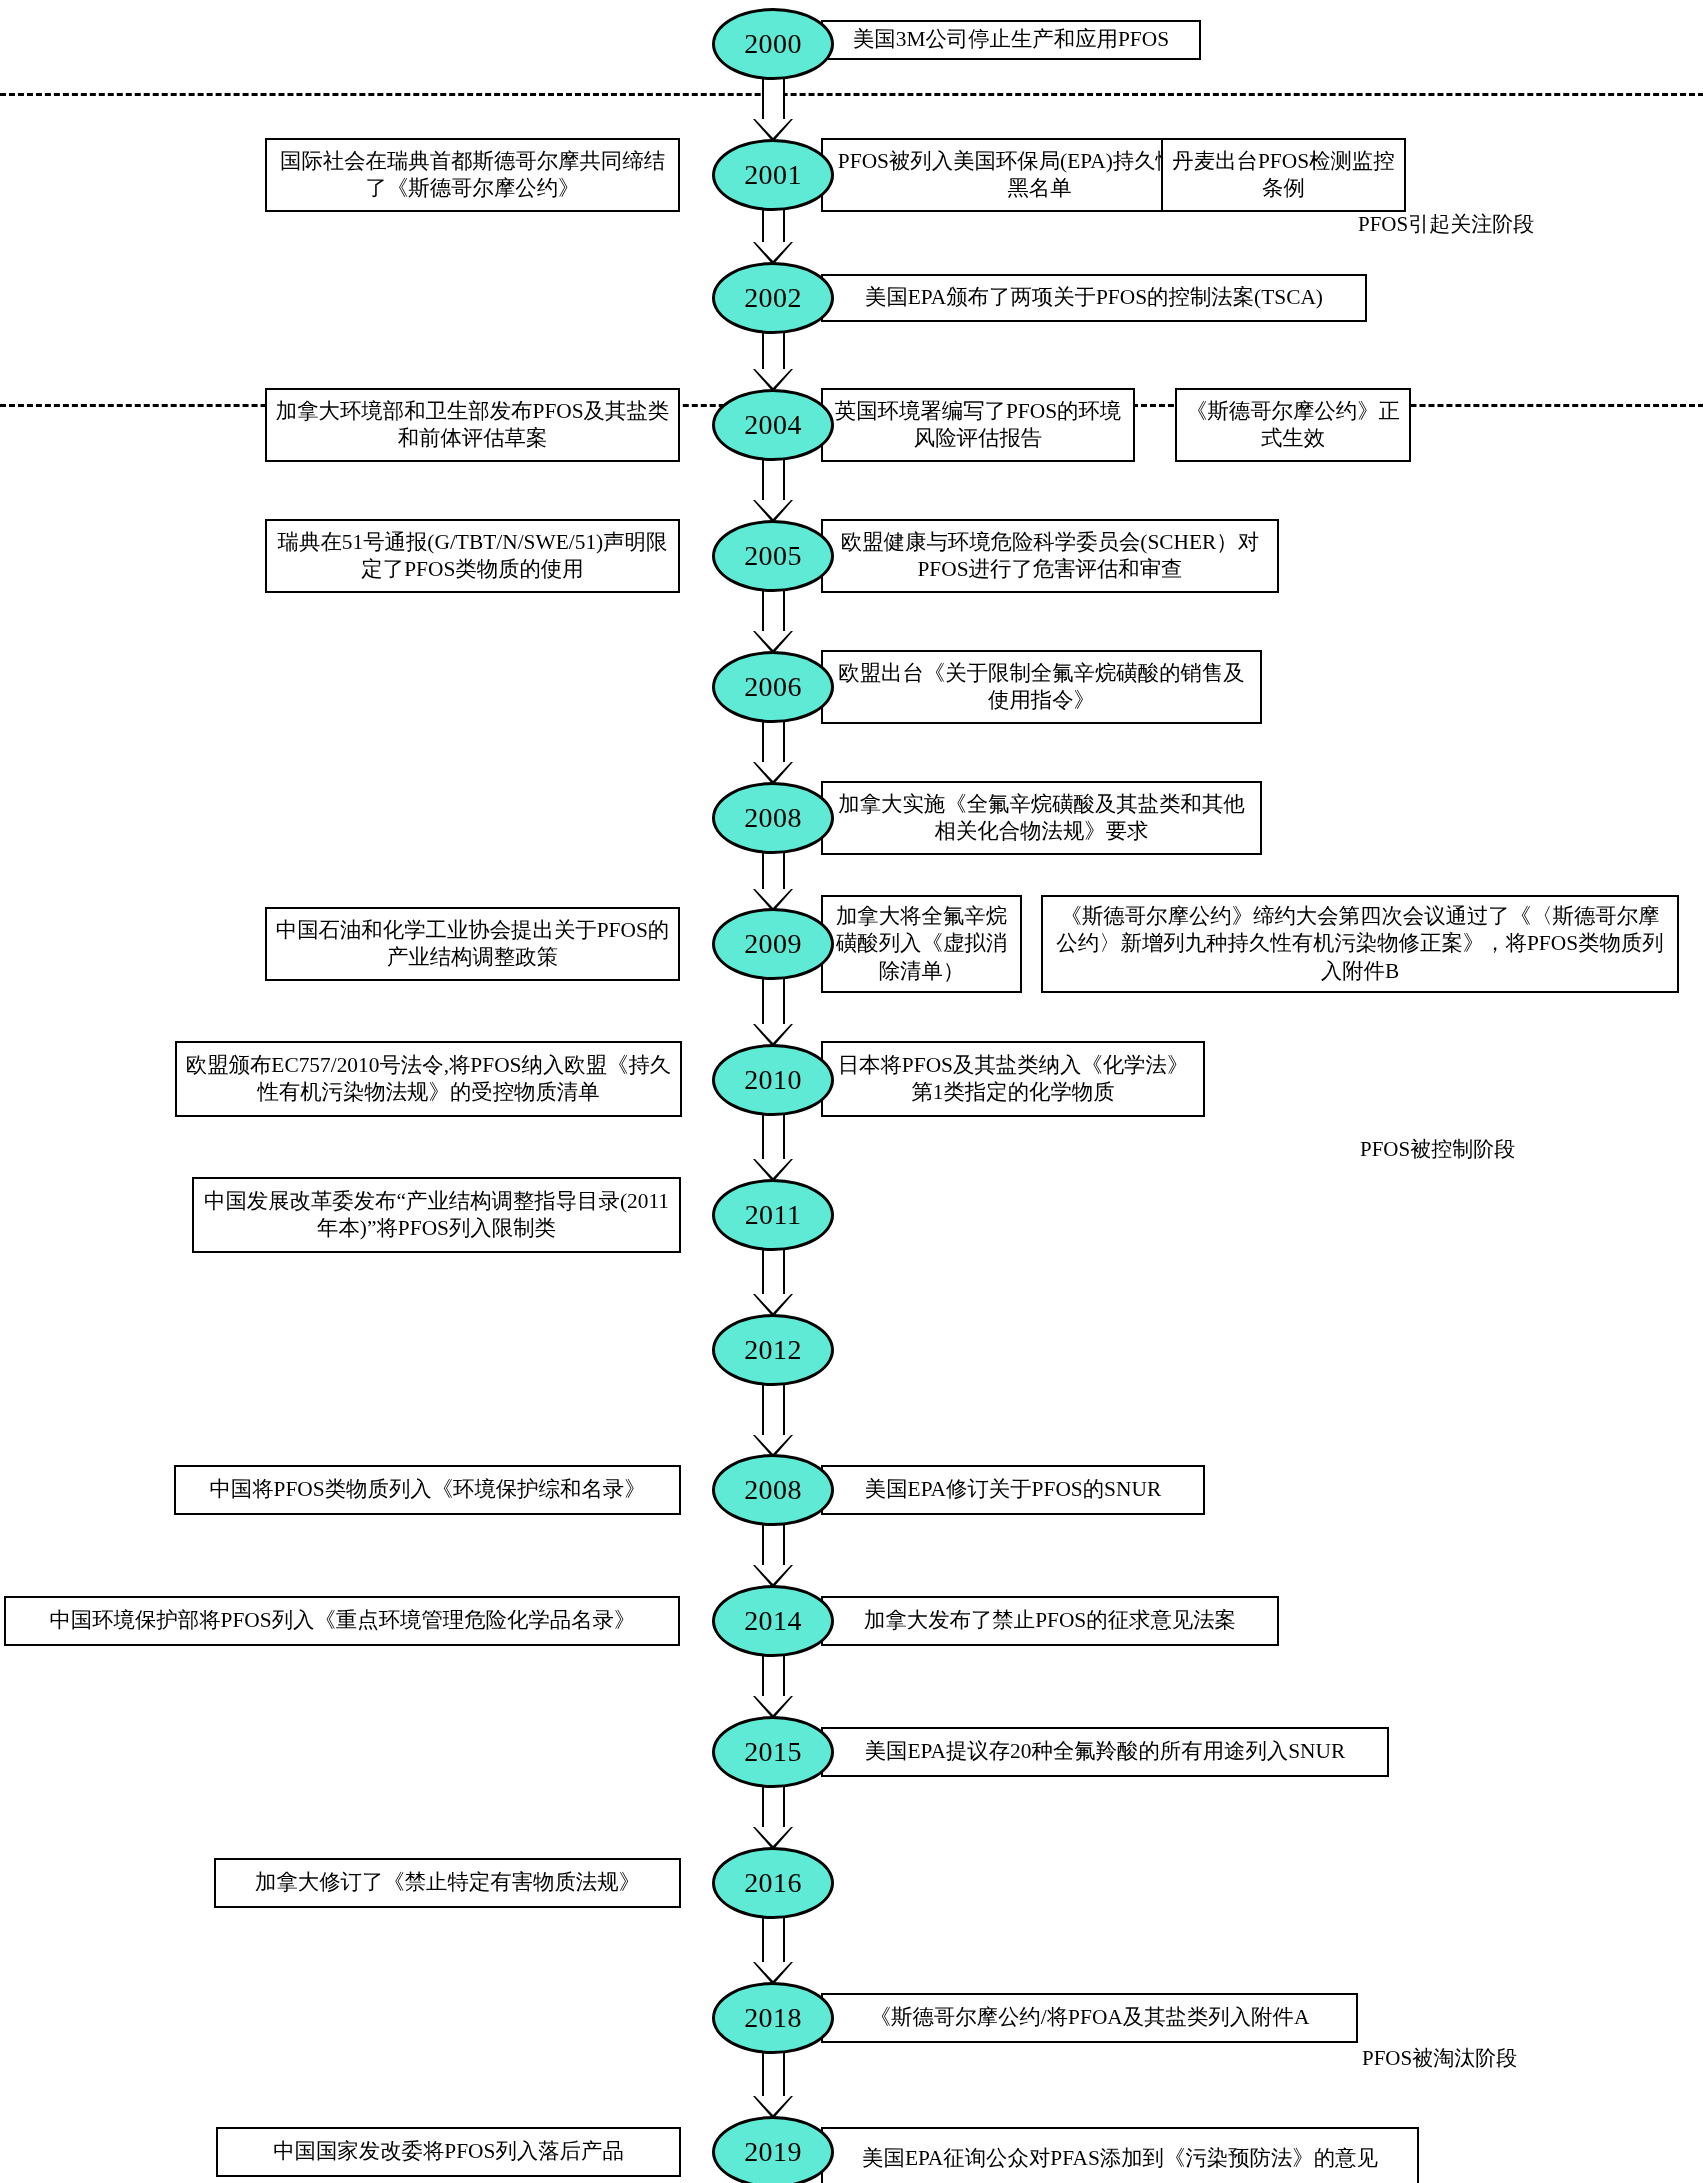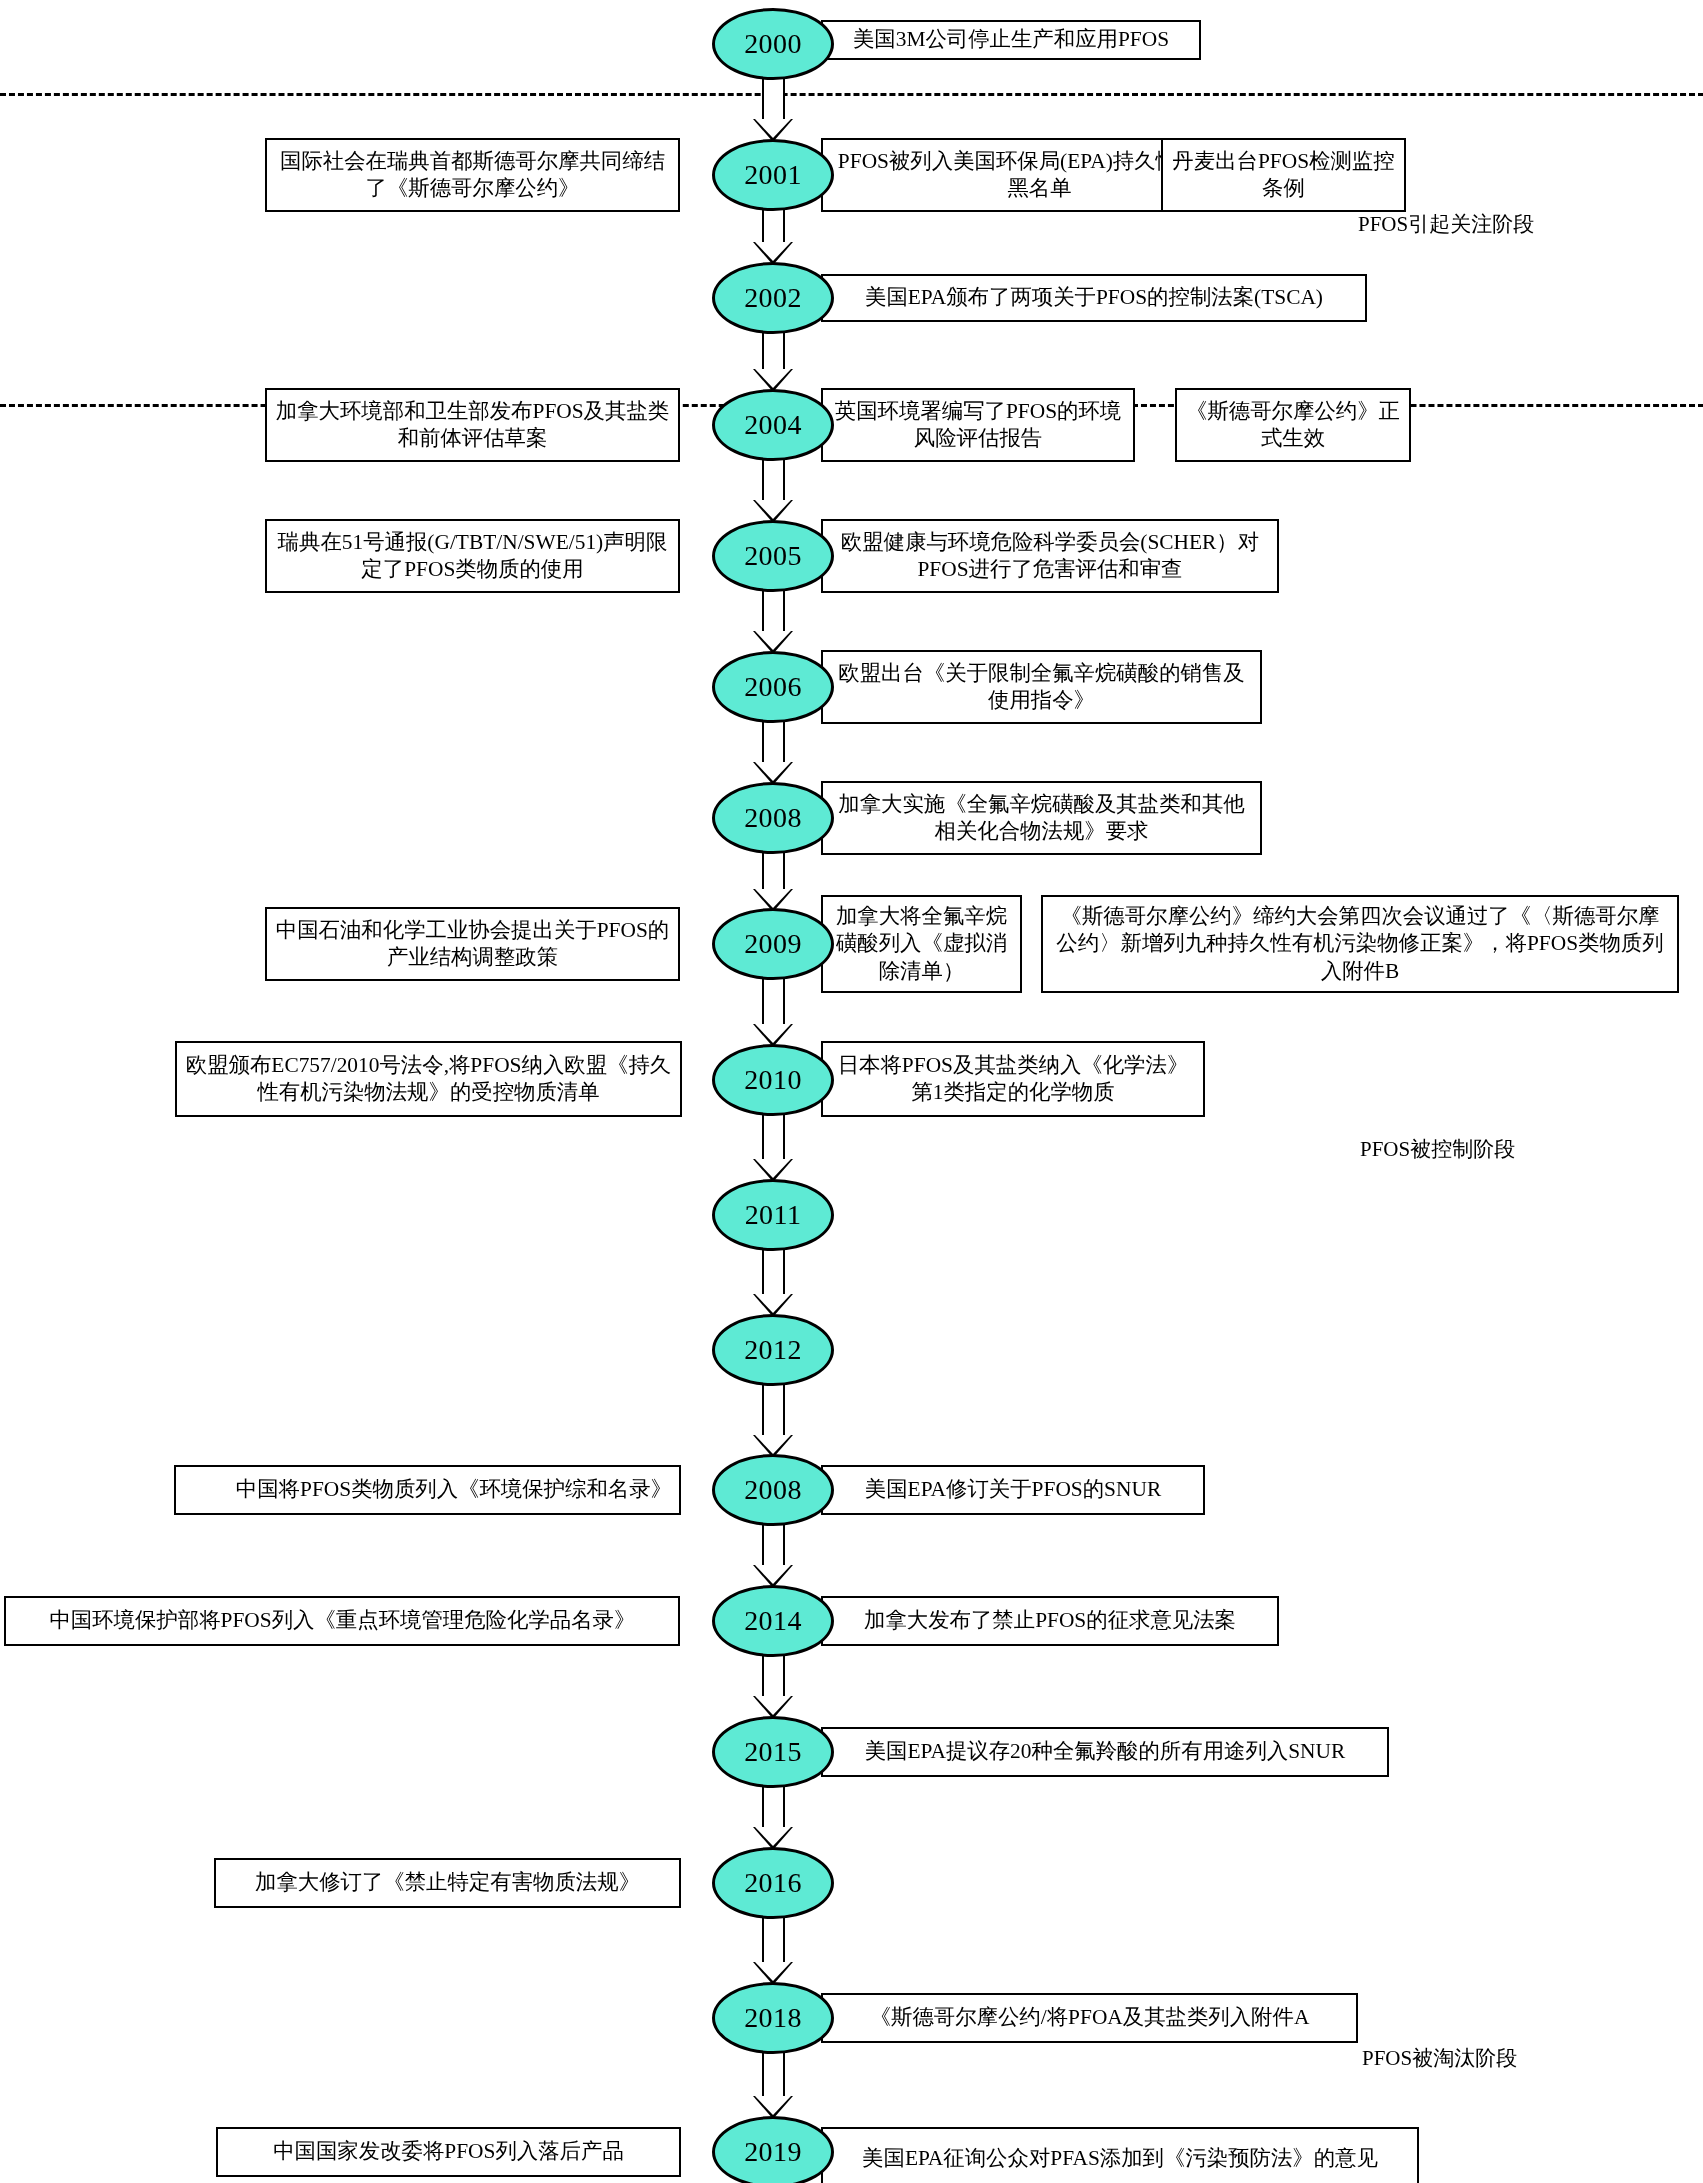--- a/index.html
+++ b/index.html
@@ -149,31 +149,34 @@
       <span>欧盟颁布EC757/2010号法令,将PFOS纳入欧盟《持久性有机污染物法规》的受控物质清单</span>
     </div>
     <div class="box" style="left: 821px; width: 384px; height: 76px; top: 1041px;">
       <span>日本将PFOS及其盐类纳入《化学法》第1类指定的化学物质</span>
     </div>
     <div class="conn" style="top: 1248px; height: 69px;">
       <div class="shaft"></div>
       <div class="head"></div>
     </div>
     <div class="yr" style="top: 1179px;">2011</div>
+    <div class="box" style="left: 192px; width: 489px; height: 76px; top: 1177px;">
+      <span>中国发展改革委发布“产业结构调整指导目录(2011年本)”将PFOS列入限制类</span>
+    </div>
     <div class="conn" style="top: 1384px; height: 74px;">
       <div class="shaft"></div>
       <div class="head"></div>
     </div>
     <div class="yr" style="top: 1314px;">2012</div>
     <div class="conn" style="top: 1523px; height: 65px;">
       <div class="shaft"></div>
       <div class="head"></div>
     </div>
     <div class="yr" style="top: 1454px;">2008</div>
-    <div class="box" style="left: 174px; width: 507px; height: 50px; top: 1465px; text-align: right;">
+    <div class="box" style="left: 174px; width: 507px; height: 50px; top: 1465px;">
       <span>中国将PFOS类物质列入《环境保护综和名录》</span>
     </div>
     <div class="box" style="left: 821px; width: 384px; height: 50px; top: 1465px;">
       <span>美国EPA修订关于PFOS的SNUR</span>
     </div>
     <div class="conn" style="top: 1654px; height: 65px;">
       <div class="shaft"></div>
       <div class="head"></div>
     </div>
     <div class="yr" style="top: 1585px;">2014</div>

